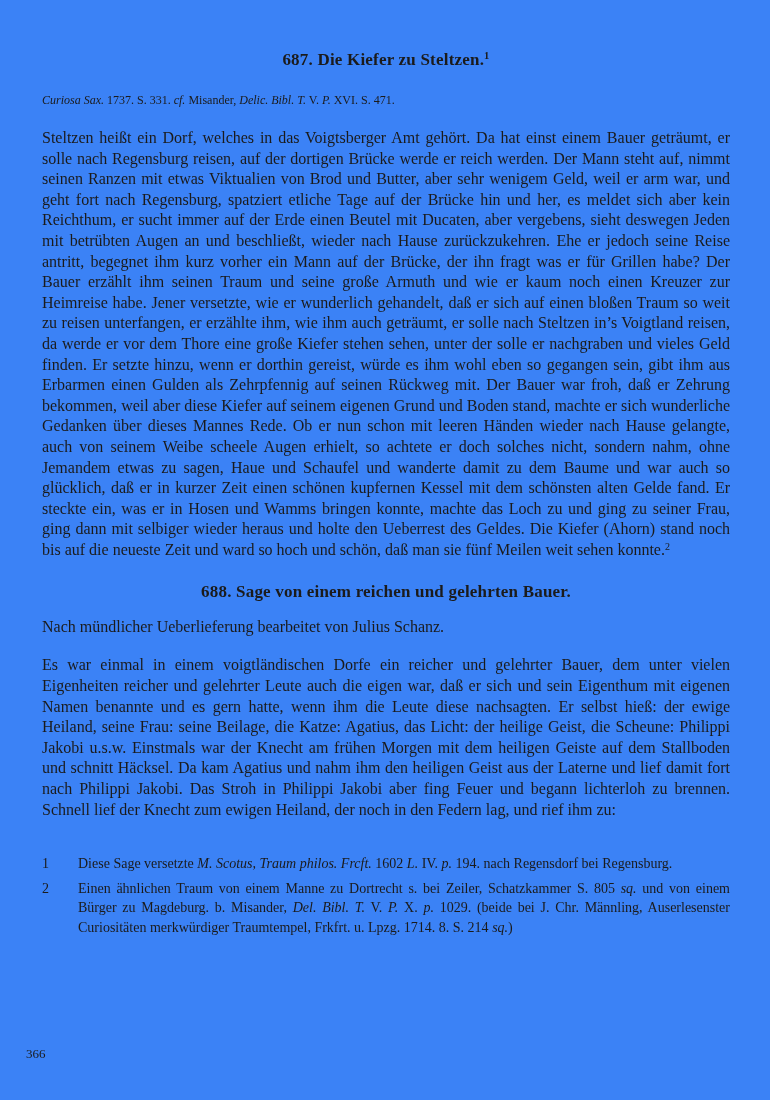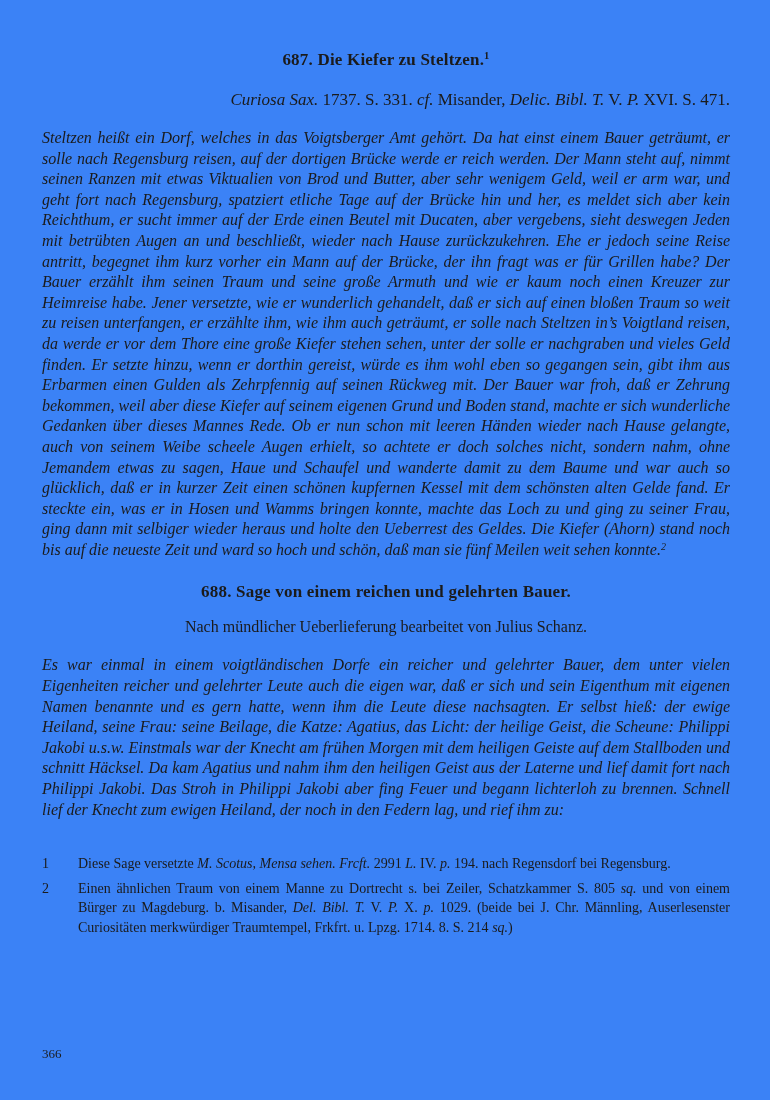--- a/index.html
+++ b/index.html
@@ -27,43 +27,42 @@
     line-height: 21px;
     letter-spacing: 0.2px;
   }
   .story-heading sup {
     font-size: 10.5px;
     line-height: 0;
     vertical-align: 6px;
   }
   .citation {
     margin: 20px 0 0 0;
-    text-align: right;
-    font-size: 17px;
+    text-align: left;
+    font-size: 12px;
     line-height: 20px;
   }
   .body-par {
     margin: 18px 0 0 0;
     font-size: 16px;
     line-height: 20.6px;
     text-align: justify;
     hyphens: manual;
-    font-style: italic;
   }
   .body-par sup {
     font-size: 10px;
     line-height: 0;
     vertical-align: 5px;
   }
   .heading-2 {
     margin: 21px 0 0 0;
   }
   .subtitle {
     margin: 15px 0 0 0;
-    text-align: center;
+    text-align: left;
     font-size: 16px;
     line-height: 20px;
   }
   i { font-style: italic; }
   .footnotes {
     margin-top: 34px;
   }
   .footnote {
     display: flex;
     font-size: 14px;
@@ -74,21 +73,21 @@
   }
   .fn-num {
     flex: 0 0 36px;
   }
   .fn-text {
     flex: 1 1 auto;
     text-align: justify;
   }
   .page-number {
     position: absolute;
-    left: 42px;
+    left: 26px;
     top: 1046px;
     font-size: 13px;
     line-height: 16px;
   }
 </style>
 </head>
 <body>
 
 <div class="page">
 
@@ -100,21 +99,21 @@
 
   <h2 class="story-heading heading-2">688. Sage von einem reichen und gelehrten Bauer.</h2>
 
   <p class="subtitle">Nach mündlicher Ueberlieferung bearbeitet von Julius Schanz.</p>
 
   <p class="body-par">Es war einmal in einem voigtländischen Dorfe ein reicher und gelehrter Bauer, dem unter vielen Eigenheiten reicher und gelehrter Leute auch die eigen war, daß er sich und sein Eigenthum mit eigenen Namen benannte und es gern hatte, wenn ihm die Leute diese nachsagten. Er selbst hieß: der ewige Heiland, seine Frau: seine Beilage, die Katze: Agatius, das Licht: der heilige Geist, die Scheune: Philippi Jakobi u.s.w. Einstmals war der Knecht am frühen Morgen mit dem heiligen Geiste auf dem Stallboden und schnitt Häcksel. Da kam Agatius und nahm ihm den heiligen Geist aus der Laterne und lief damit fort nach Philippi Jakobi. Das Stroh in Philippi Jakobi aber fing Feuer und begann lichterloh zu brennen. Schnell lief der Knecht zum ewigen Heiland, der noch in den Federn lag, und rief ihm zu:</p>
 
   <section class="footnotes">
     <div class="footnote">
       <span class="fn-num">1</span>
-      <span class="fn-text"><span>Diese Sage versetzte </span><i>M. Scotus, Mensa sehen. Frcft.</i><span> 2991 </span><i>L.</i><span> IV. </span><i>p.</i><span> 194. nach Regensdorf bei Regensburg.</span></span>
+      <span class="fn-text"><span>Diese Sage versetzte </span><i>M. Scotus, Traum philos. Frcft.</i><span> 1602 </span><i>L.</i><span> IV. </span><i>p.</i><span> 194. nach Regensdorf bei Regensburg.</span></span>
     </div>
     <div class="footnote">
       <span class="fn-num">2</span>
       <span class="fn-text"><span>Einen ähnlichen Traum von einem Manne zu Dortrecht s. bei Zeiler, Schatzkammer S. 805 </span><i>sq.</i><span> und von einem Bürger zu Magdeburg. b. Misander, </span><i>Del. Bibl. T.</i><span> V. </span><i>P.</i><span> X. </span><i>p.</i><span> 1029. (beide bei J. Chr. Männling, Auserlesenster Curiositäten merkwürdiger Traumtempel, Frkfrt. u. Lpzg. 1714. 8. S. 214 </span><i>sq.</i><span>)</span></span>
     </div>
   </section>
 
   <div class="page-number">366</div>
 
 </div>

